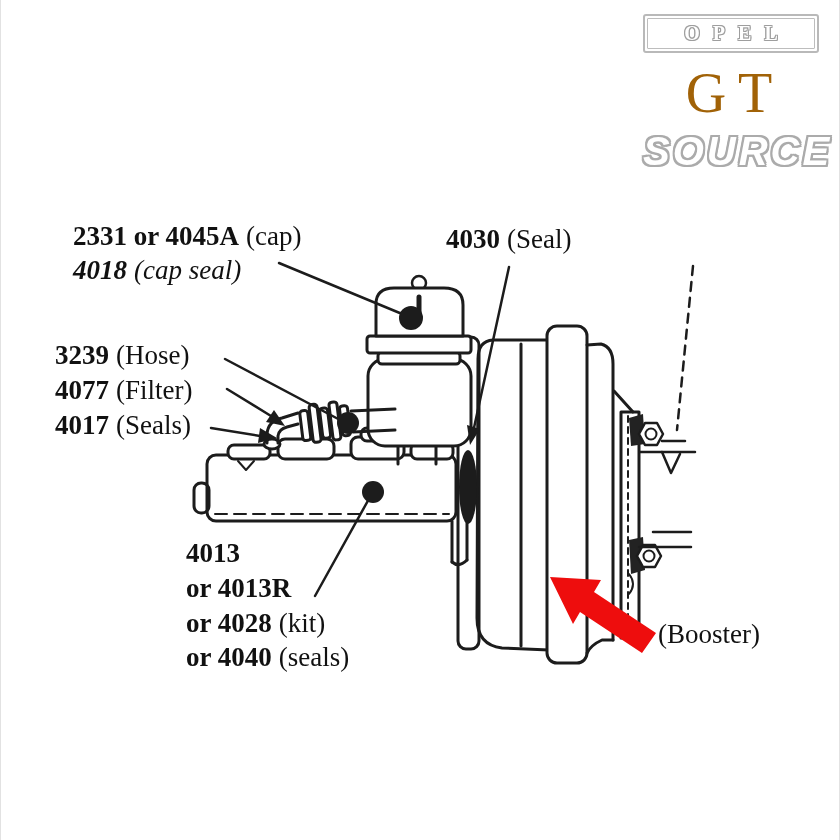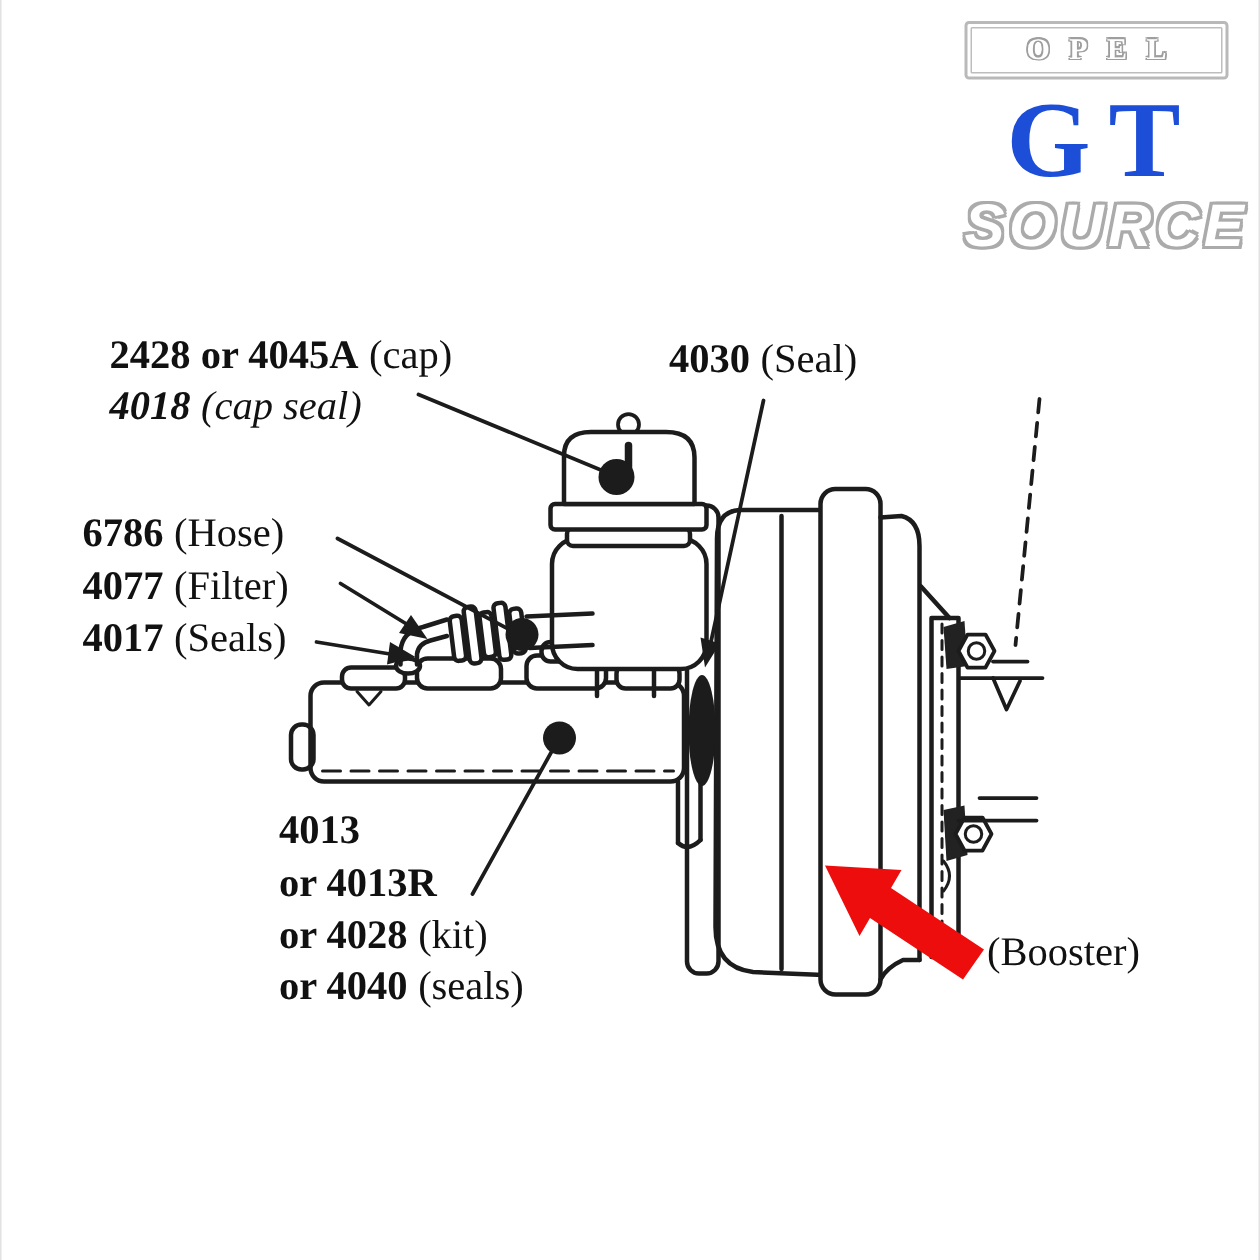--- a/index.html
+++ b/index.html
@@ -19,22 +19,22 @@
   .logo{position:absolute;top:14px;right:20px;width:176px;text-align:center;
         font-family:"Liberation Serif", serif;}
   .opel-box{border:2px solid #b9b9b9;border-radius:3px;padding:2px;background:#fff;}
   .opel-inner{
     border:1px solid #bdbdbd;border-radius:1px;
     font-weight:700;font-size:20px;letter-spacing:13px;padding:3px 0 3px 13px;
     color:#fff;
     text-shadow:-1px -1px 0 #9e9e9e,1px -1px 0 #9e9e9e,-1px 1px 0 #9e9e9e,1px 1px 0 #9e9e9e,
                  0 -1px 0 #9e9e9e,0 1px 0 #9e9e9e,-1px 0 0 #9e9e9e,1px 0 0 #9e9e9e;
   }
-  .gt{font-weight:700;font-size:72px;line-height:76px;letter-spacing:12px;
-      padding-left:8px;color:#1d4ed8;margin-top:2px;}
+  .gt{font-weight:400;font-size:56px;line-height:76px;letter-spacing:12px;
+      padding-left:8px;color:#a16207;margin-top:2px;}
   .source{
     font-family:"Liberation Sans", sans-serif;font-style:italic;font-weight:700;
     font-size:40px;line-height:40px;letter-spacing:3px;margin-top:0px;color:#fff;
     text-shadow:-2px -2px 0 #ababab,2px -2px 0 #ababab,-2px 2px 0 #ababab,2px 2px 0 #ababab,
                  0 -2px 0 #ababab,0 2px 0 #ababab,-2px 0 0 #ababab,2px 0 0 #ababab;
   }
 </style>
 </head>
 <body>
 
@@ -163,32 +163,32 @@
 
   <div class="logo">
     <div class="opel-box">
       <div class="opel-inner">OPEL</div>
     </div>
     <div class="gt">GT</div>
     <div class="source">SOURCE</div>
   </div>
 
   <div class="lbl" style="left:72px;top:219px;">
-    <b>2428 or 4045A</b><span class="desc">(cap)</span>
+    <b>2331 or 4045A</b><span class="desc">(cap)</span>
   </div>
   <div class="lbl" style="left:72px;top:253px;font-style:italic;">
     <b>4018</b><span class="desc">(cap seal)</span>
   </div>
 
   <div class="lbl" style="left:445px;top:222px;">
     <b>4030</b><span class="desc">(Seal)</span>
   </div>
 
   <div class="lbl" style="left:54px;top:338px;">
-    <b>6786</b><span class="desc">(Hose)</span>
+    <b>3239</b><span class="desc">(Hose)</span>
   </div>
   <div class="lbl" style="left:54px;top:373px;">
     <b>4077</b><span class="desc">(Filter)</span>
   </div>
   <div class="lbl" style="left:54px;top:408px;">
     <b>4017</b><span class="desc">(Seals)</span>
   </div>
 
   <div class="lbl" style="left:185px;top:536px;">
     <b>4013</b>

